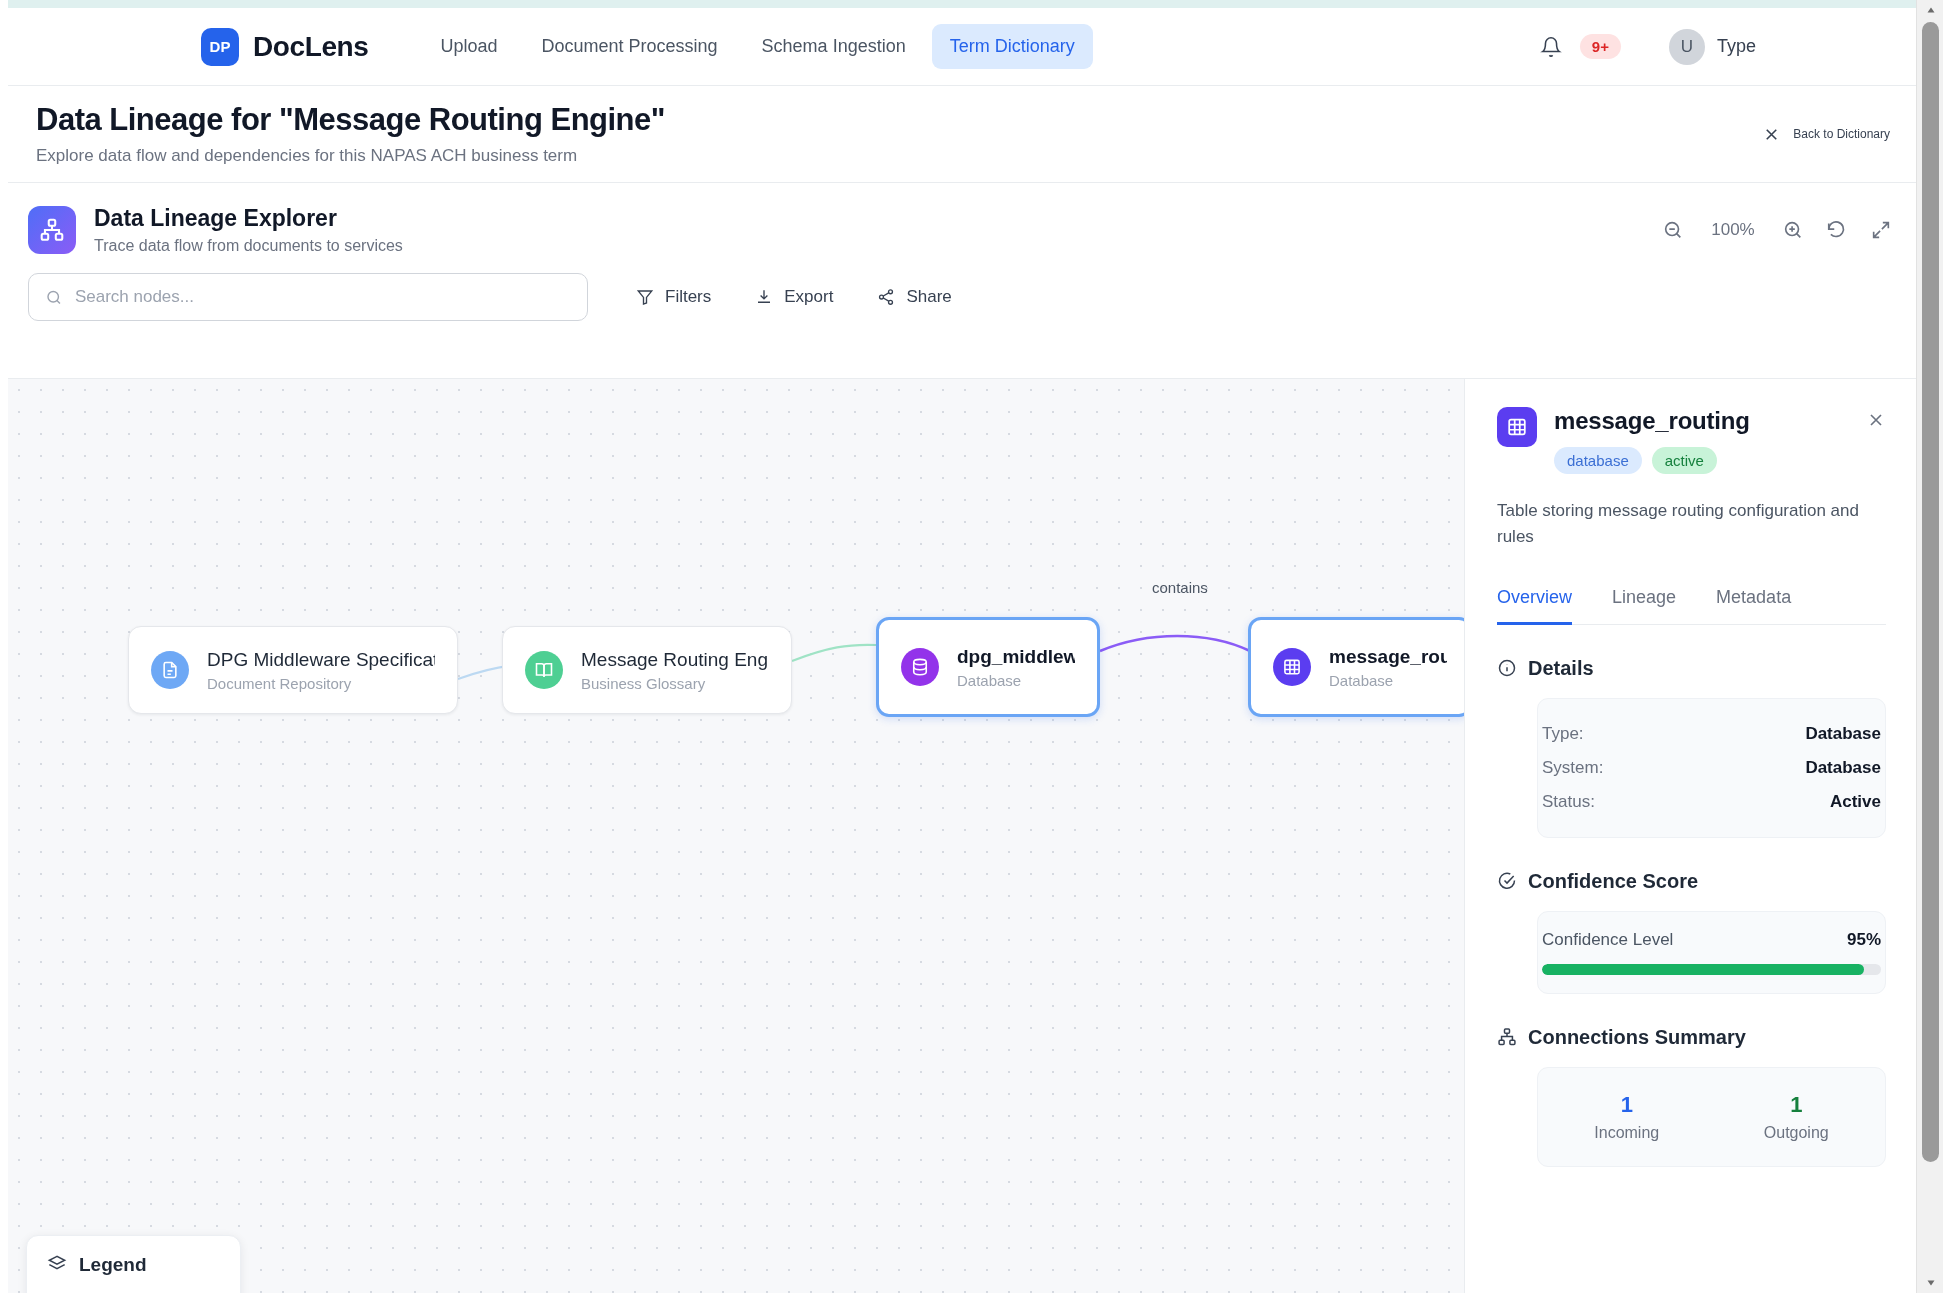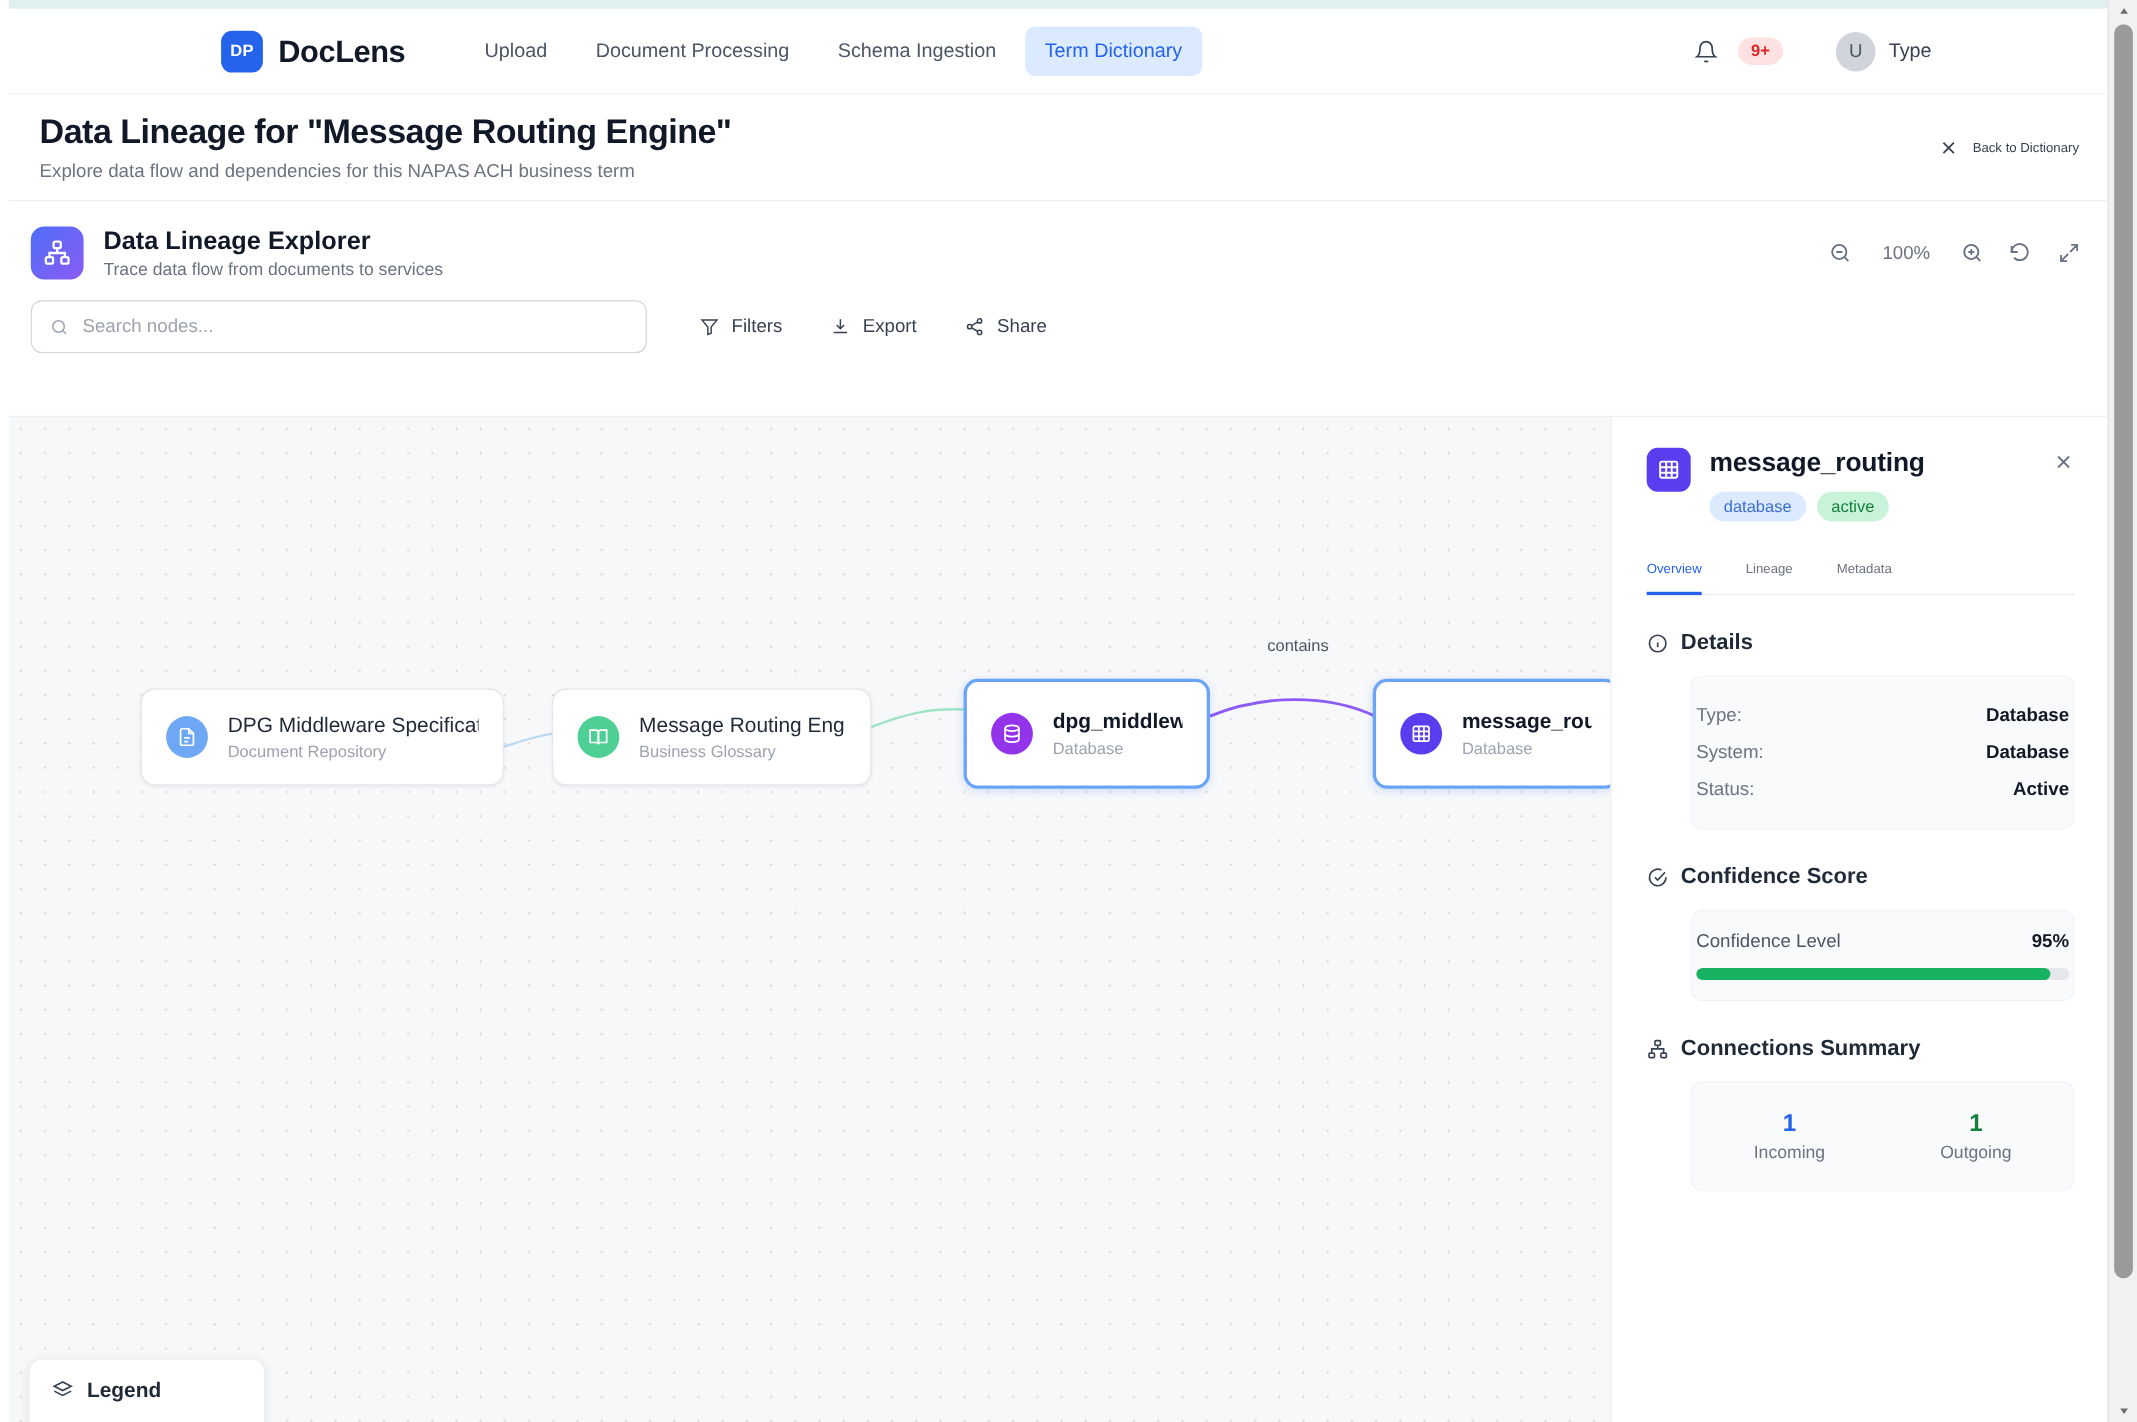--- a/index.html
+++ b/index.html
@@ -164,21 +164,21 @@
   .panel-title { font-size: 24px; font-weight: bold; color: #111827; letter-spacing: -.2px; }
   .panel-chips { display: flex; gap: 10px; margin-top: 12px; }
   .chip { font-size: 15px; border-radius: 999px; padding: 5px 13px; }
   .chip.db { background: #dbeafe; color: #3b6fd4; }
   .chip.active { background: #c8f3d8; color: #15803d; }
   .panel-close { margin-left: auto; color: #6b7280; cursor: pointer; padding-top: 3px; }
   .panel-desc { font-size: 17px; color: #4b5563; line-height: 1.55; margin-top: 24px; }
 
   .tabs { display: flex; gap: 40px; border-bottom: 1px solid #e9ecef; margin-top: 36px; }
   .tab {
-    font-size: 12px; color: #6b7280; padding-bottom: 14px; cursor: pointer;
+    font-size: 18px; color: #6b7280; padding-bottom: 14px; cursor: pointer;
     border-bottom: 3px solid transparent; margin-bottom: -1px;
   }
   .tab.active { color: #2563eb; border-bottom-color: #2563eb; }
 
   .section { margin-top: 32px; }
   .section-head { display: flex; align-items: center; gap: 11px; }
   .section-title { font-size: 20px; font-weight: bold; color: #1f2937; }
   .card {
     margin-top: 18px; background: #f8fafc; border: 1px solid #eef1f5;
     border-radius: 11px; padding: 18px 4px; margin-left: 40px;
@@ -430,20 +430,21 @@
           <span class="chip active">active</span>
         </div>
       </div>
       <span class="panel-close">
         <svg width="20" height="20" viewBox="0 0 24 24" fill="none" stroke="currentColor" stroke-width="2">
           <path d="M18 6 6 18M6 6l12 12"></path>
         </svg>
       </span>
     </div>
 
+    <div class="panel-desc">Table storing message routing configuration and rules</div>
 
     <div class="tabs">
       <div class="tab active">Overview</div>
       <div class="tab">Lineage</div>
       <div class="tab">Metadata</div>
     </div>
 
     <div class="section">
       <div class="section-head">
         <svg width="20" height="20" viewBox="0 0 24 24" fill="none" stroke="#374151" stroke-width="1.8">

